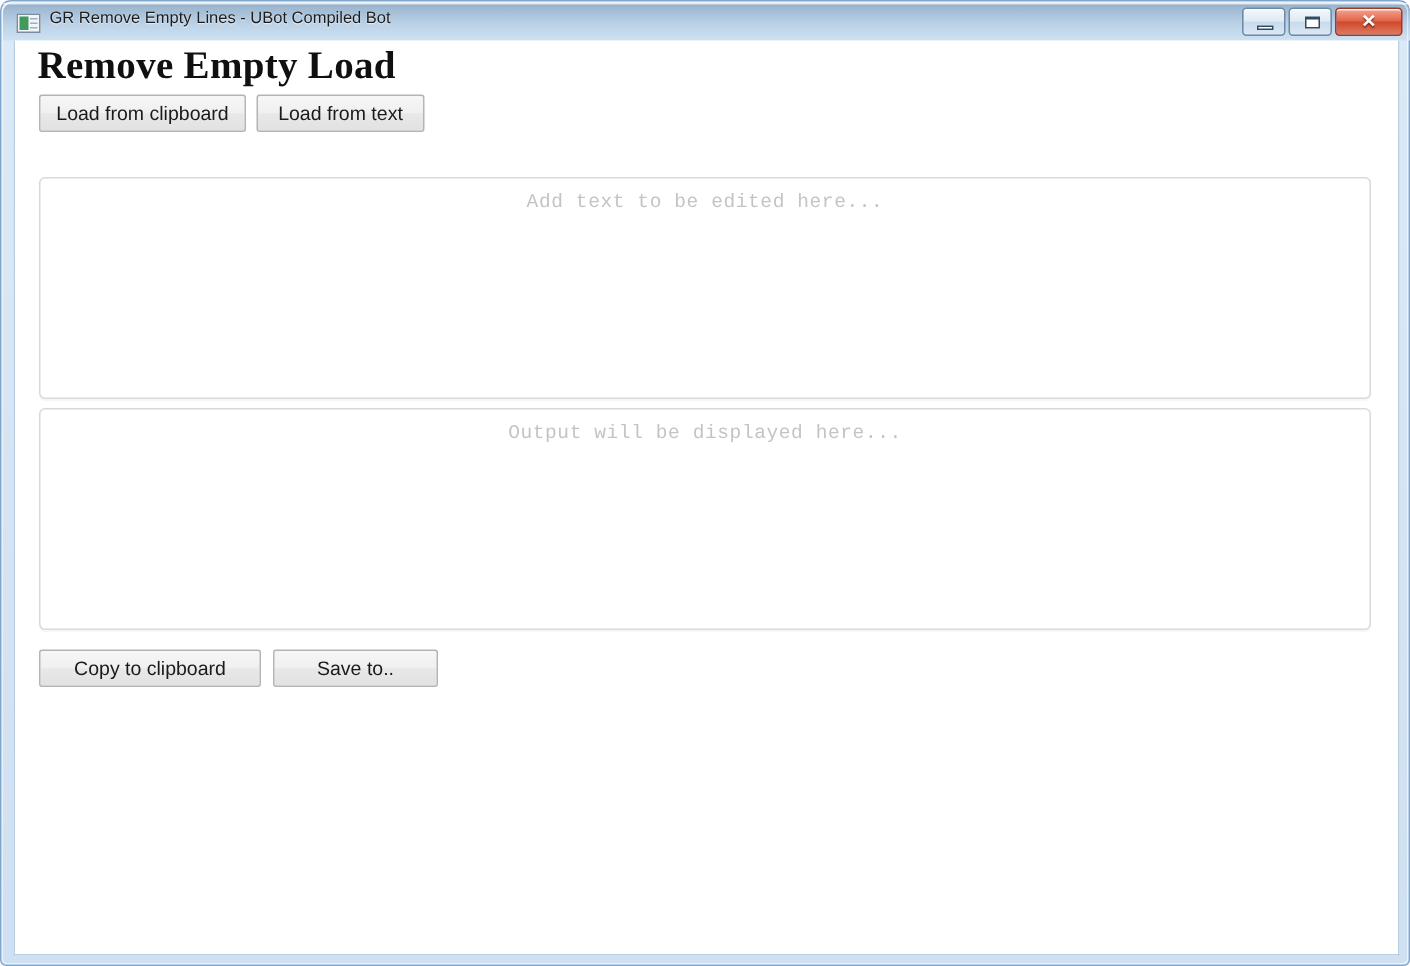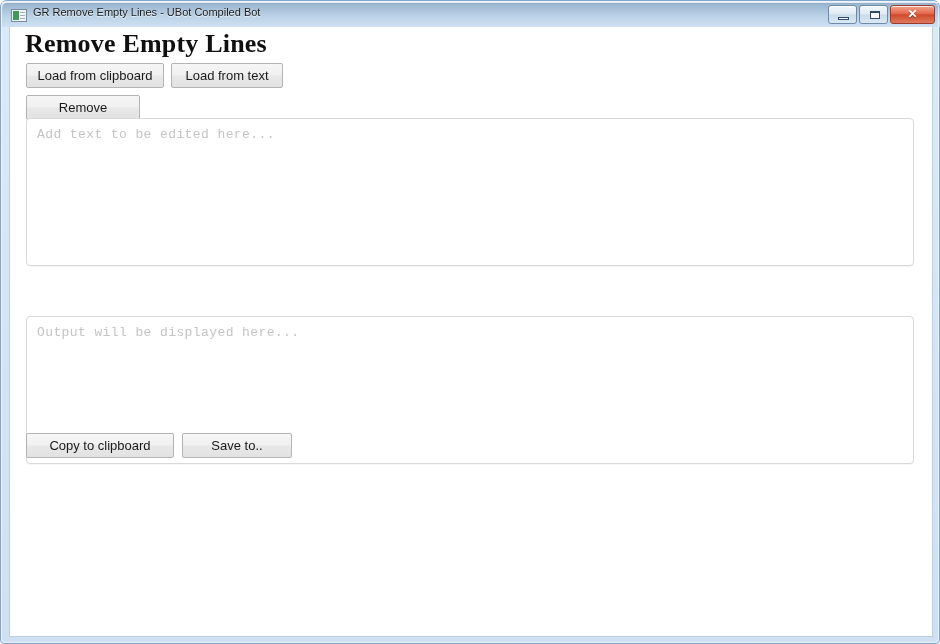--- a/index.html
+++ b/index.html
@@ -204,27 +204,28 @@
     width: 888px;
     padding: 8px 10px;
     font-family: "Liberation Mono", monospace;
     font-size: 13px;
     line-height: 16px;
     color: #c8c8c8;
     overflow: hidden;
     box-shadow: 0 1px 1px rgba(0,0,0,0.04);
   }
   #input-area  { top: 91px;  height: 148px; }
-  #output-area { top: 245px; height: 148px; margin-top: 44px; }
+  #output-area { top: 245px; height: 148px; }
 
   .placeholder {
     display: block;
     color: #c4c4c4;
     white-space: pre;
     letter-spacing: 0.4px;
+    text-align: center;
   }
 </style>
 </head>
 <body>
 
 <div class="window">
 
   <div class="titlebar">
     <div class="titlebar-top-line"></div>
 
@@ -240,27 +241,26 @@
         <span class="glyph-max"></span>
       </div>
       <div class="win-btn close">
         <span class="glyph-close">✕</span>
       </div>
     </div>
   </div>
 
   <div class="client">
 
-    <div class="page-title">Remove Empty Lines</div>
+    <div class="page-title">Remove Empty Load</div>
 
     <div class="btn" id="btn-load-clipboard">Load from clipboard</div>
 
     <div class="btn" id="btn-load-file">Load from text</div>
 
-    <div class="btn" id="btn-remove">Remove</div>
 
     <div class="textarea" id="input-area">
       <span class="placeholder">Add text to be edited here...</span>
     </div>
 
     <div class="textarea" id="output-area">
       <span class="placeholder">Output will be displayed here...</span>
     </div>
 
     <div class="btn" id="btn-save-to">Save to..</div>

